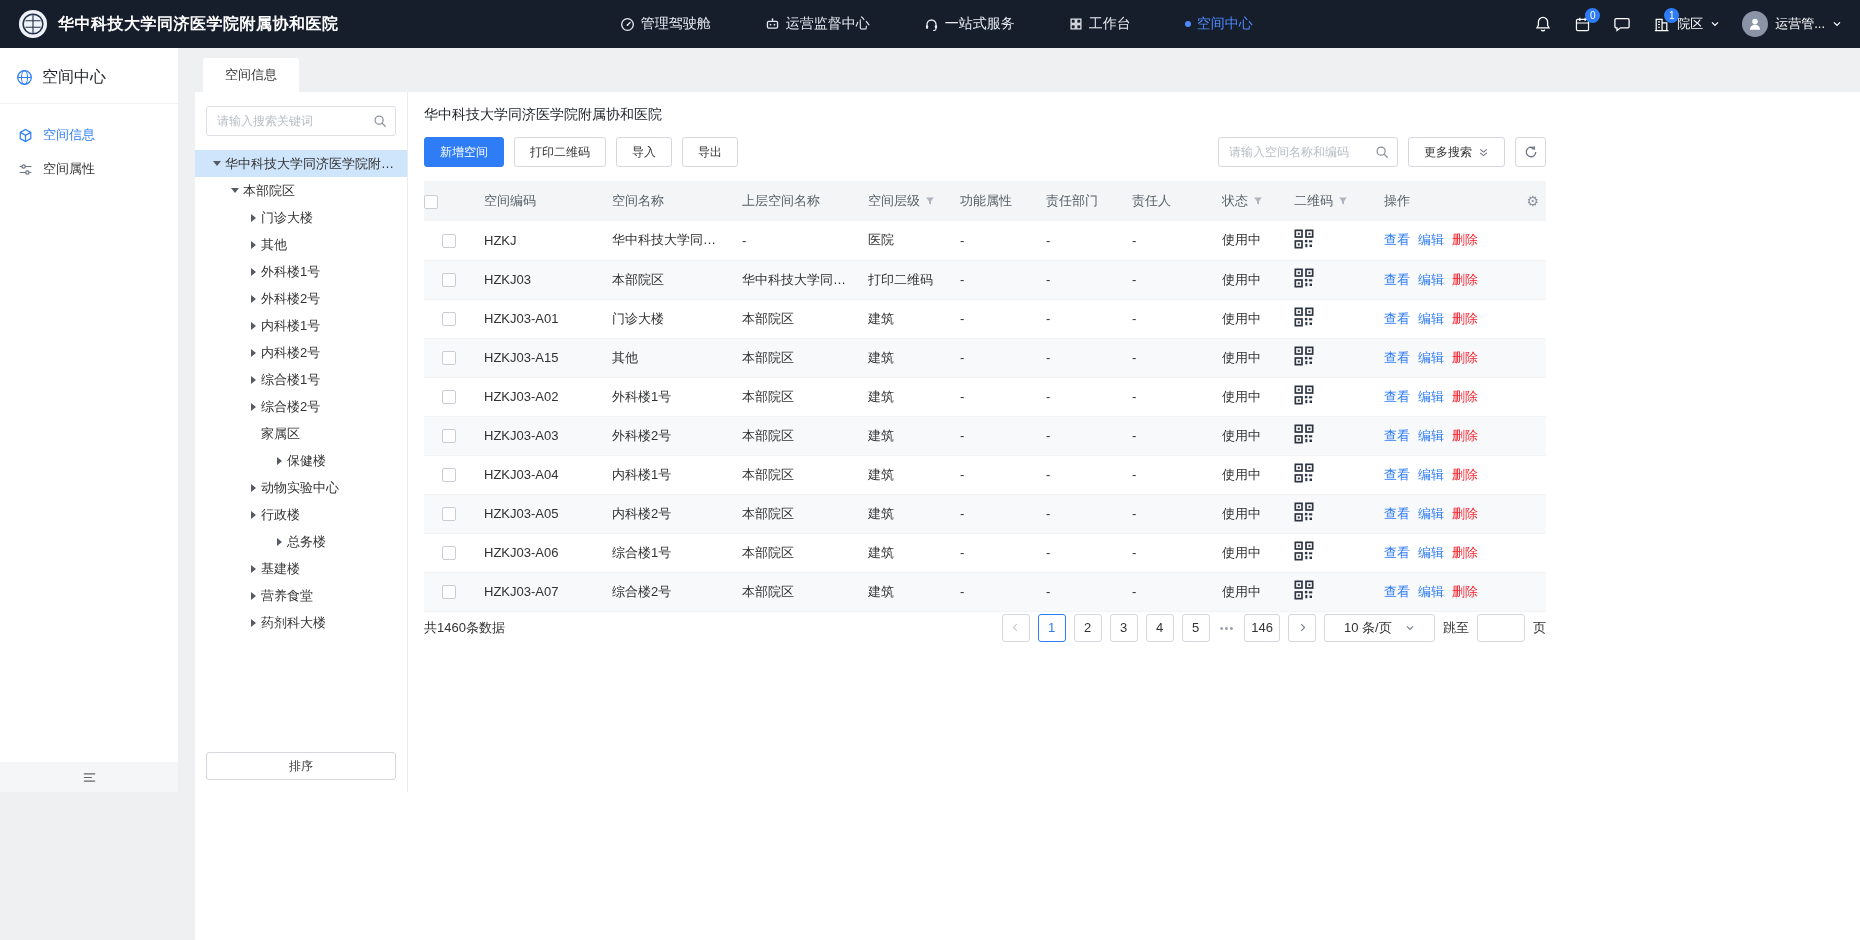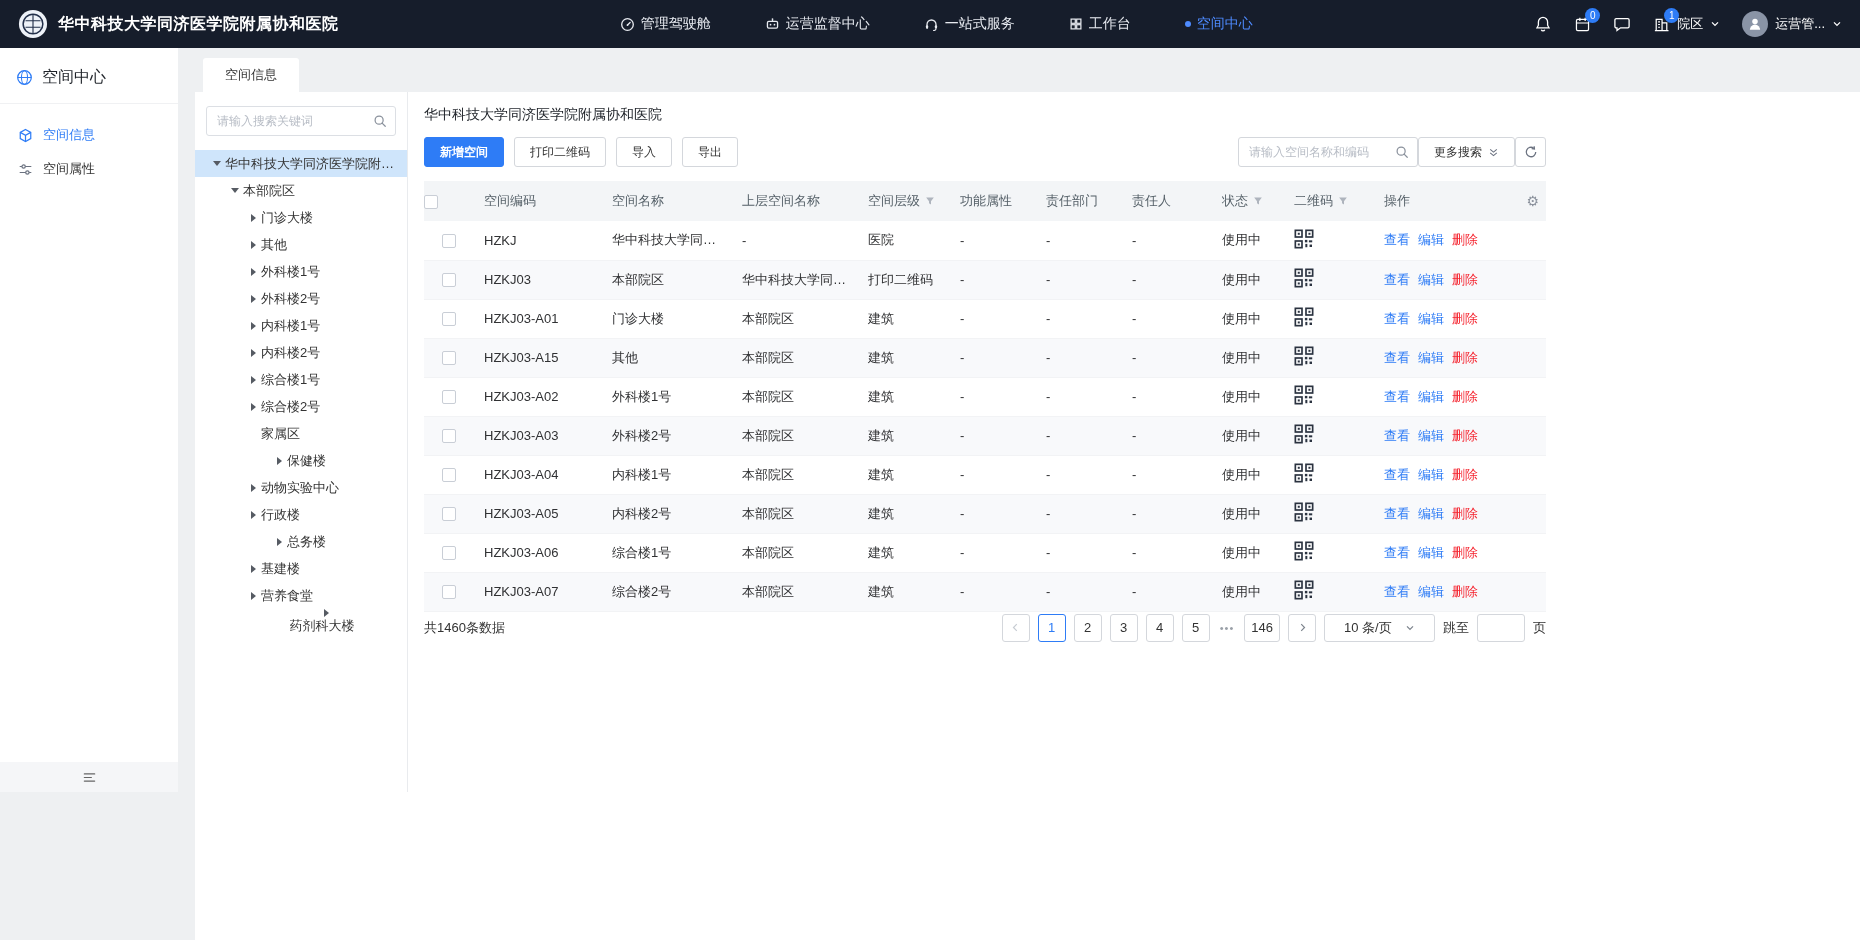--- a/index.html
+++ b/index.html
@@ -56,23 +56,23 @@
   .tree-arrow.down::before{content:'';border-top:5px solid #565b63;border-left:4px solid transparent;border-right:4px solid transparent;}
   .tree-label{font-size:13px;color:#333;overflow:hidden;text-overflow:ellipsis;padding-right:8px;}
   .tree-foot{margin-top:auto;padding:10px 11px 0;}
   .sort-btn{width:100%;height:28px;border:1px solid #d4d7dc;background:#fff;border-radius:3px;font-size:12px;color:#333;cursor:pointer;font-family:inherit;}
 
   
   .table-panel{flex:1;padding:14px 16px;min-width:0;overflow:hidden;}
   .panel-title{font-size:14px;color:#1f2329;margin-bottom:13px;}
   .toolbar{display:flex;align-items:center;gap:10px;width:1122px;margin-bottom:14px;}
   .btn{height:30px;padding:0 15px;border:1px solid #d4d7dc;background:#fff;border-radius:3px;font-size:12px;color:#333;cursor:pointer;font-family:inherit;display:inline-flex;align-items:center;gap:6px;white-space:nowrap;}
-  .btn.primary{background:#2e7cf6;border-color:#2e7cf6;color:#fff;font-weight:bold;}
+  .btn.primary{background:#2e7cf6;border-color:#2e7cf6;color:#fff;}
   .btn .icn{color:#6b7280;}
-  .toolbar-right{margin-left:auto;display:flex;align-items:center;}
+  .toolbar-right{margin-left:auto;display:flex;align-items:center;gap:10px;}
   .search-box{position:relative;}
   .search-box input{width:180px;height:30px;border:1px solid #d4d7dc;border-radius:3px;padding:0 28px 0 10px;font-size:12px;outline:none;font-family:inherit;color:#333;}
   .search-box input::placeholder{color:#b8bdc6;}
   .search-box .icn{position:absolute;right:9px;top:8px;color:#8a919c;cursor:pointer;}
   .icon-btn{width:31px;padding:0;justify-content:center;}
 
   table.grid{border-collapse:collapse;table-layout:fixed;width:1122px;}
   .grid th{background:#f3f5f7;height:40px;text-align:left;font-weight:normal;color:#556068;font-size:13px;padding:0 10px;position:relative;white-space:nowrap;}
   .grid td{height:39px;padding:0 10px;font-size:13px;color:#303133;border-bottom:1px solid #f2f3f5;white-space:nowrap;overflow:hidden;text-overflow:ellipsis;background:#fff;}
   tr.stripe td{background:#f8f9fb;}
@@ -340,25 +340,28 @@
               <span class="tree-label">总务楼</span>
             </div>
             <div class="tree-node" style="padding-left: 50px;">
               <span class="tree-arrow right"></span>
               <span class="tree-label">基建楼</span>
             </div>
             <div class="tree-node" style="padding-left: 50px;">
               <span class="tree-arrow right"></span>
               <span class="tree-label">营养食堂</span>
             </div>
-            <div class="tree-node" style="padding-left: 50px; flex-direction: column;">
+            <div class="tree-node" style="padding-left: 50px;">
               <span class="tree-arrow right"></span>
               <span class="tree-label">药剂科大楼</span>
             </div>
           </div>
+        <div class="tree-foot">
+          <button class="sort-btn">排序</button>
+        </div>
       </section>
 
       <section class="table-panel">
         <div class="panel-title">华中科技大学同济医学院附属协和医院</div>
 
         <div class="toolbar">
           <button class="btn primary">新增空间</button>
           <button class="btn">打印二维码</button>
           <button class="btn">导入</button>
           <button class="btn">导出</button>

